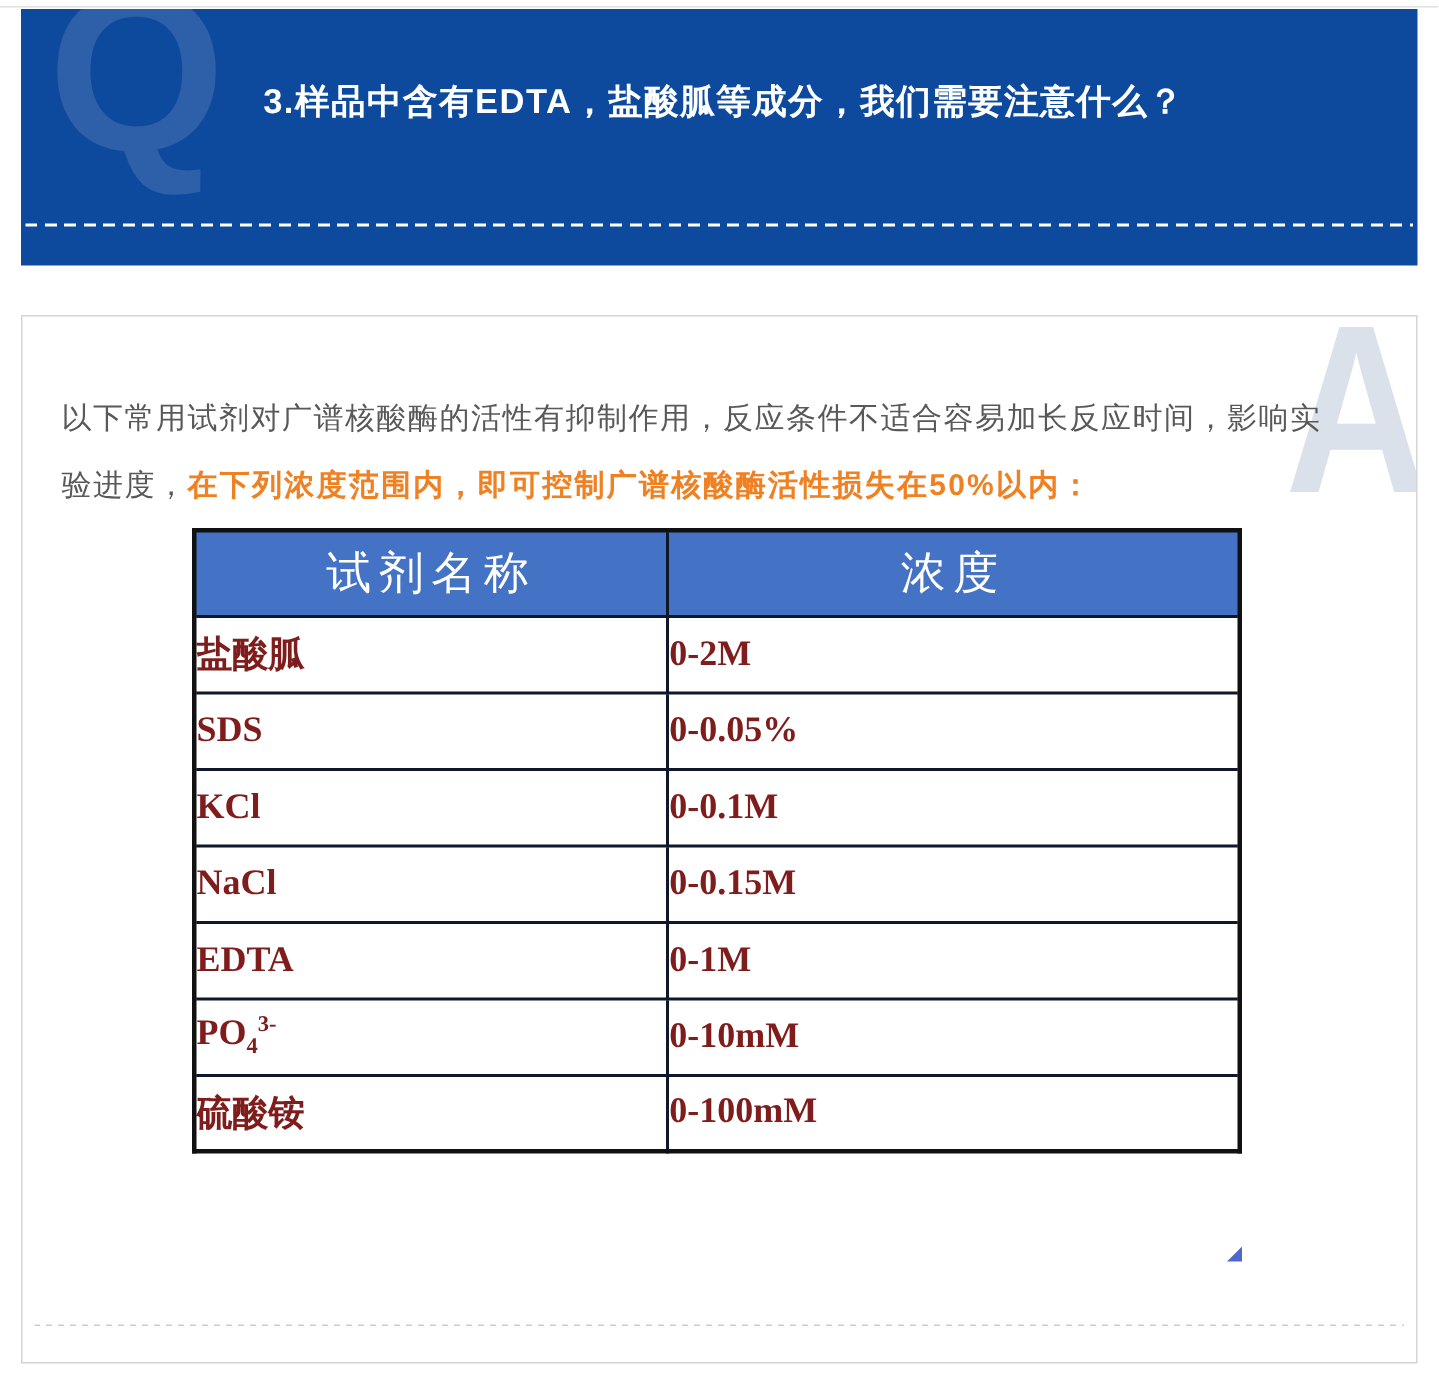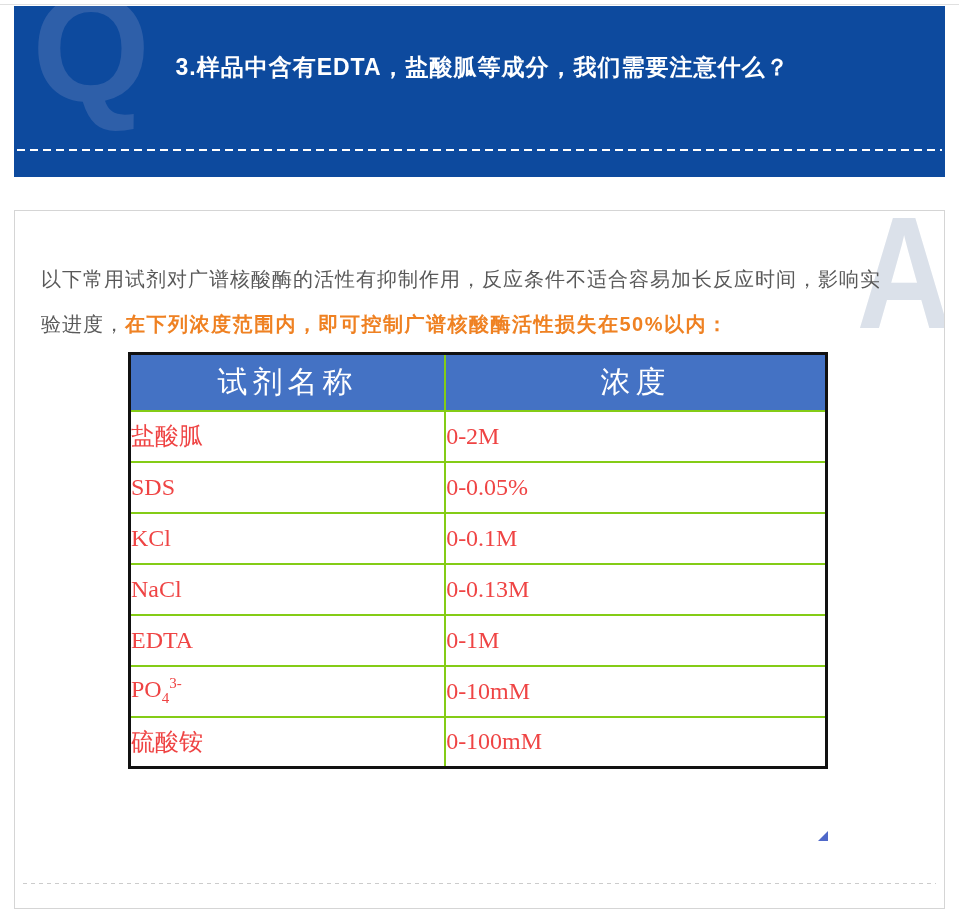--- a/index.html
+++ b/index.html
@@ -102,35 +102,36 @@
     z-index: 1;
   }
   table.reagent {
     border-collapse: collapse;
     width: 700px;
     font-family: "Liberation Serif", "DejaVu Serif", serif;
     background: #ffffff;
     border: 3px solid #111111;
   }
   table.reagent th, table.reagent td {
-    border: 2px solid #84cc16;
+    border: 2px solid #0f172a;
     vertical-align: middle;
   }
   table.reagent th {
     height: 57px;
     background: #4472c4;
     color: #ffffff;
     font-size: 30px;
     font-weight: 400;
     letter-spacing: 5px;
   }
   table.reagent td {
     height: 51px;
-    color: #ef4444;
+    color: #7f1d1d;
     font-size: 24px;
+    font-weight: bold;
   }
   .col-name  { width: 317px; }
   .col-value { width: 383px; }
   td sub { font-size: 15px; }
   td sup { font-size: 15px; }
 
   .resize-handle {
     position: absolute;
     left: 690px; top: 479px;
     width: 0; height: 0;
@@ -185,21 +186,21 @@
         <tr>
           <td>SDS</td>
           <td>0-0.05%</td>
         </tr>
         <tr>
           <td>KCl</td>
           <td>0-0.1M</td>
         </tr>
         <tr>
           <td>NaCl</td>
-          <td>0-0.13M</td>
+          <td>0-0.15M</td>
         </tr>
         <tr>
           <td>EDTA</td>
           <td>0-1M</td>
         </tr>
         <tr>
           <td><span>PO</span><sub>4</sub><sup>3-</sup></td>
           <td>0-10mM</td>
         </tr>
         <tr>

